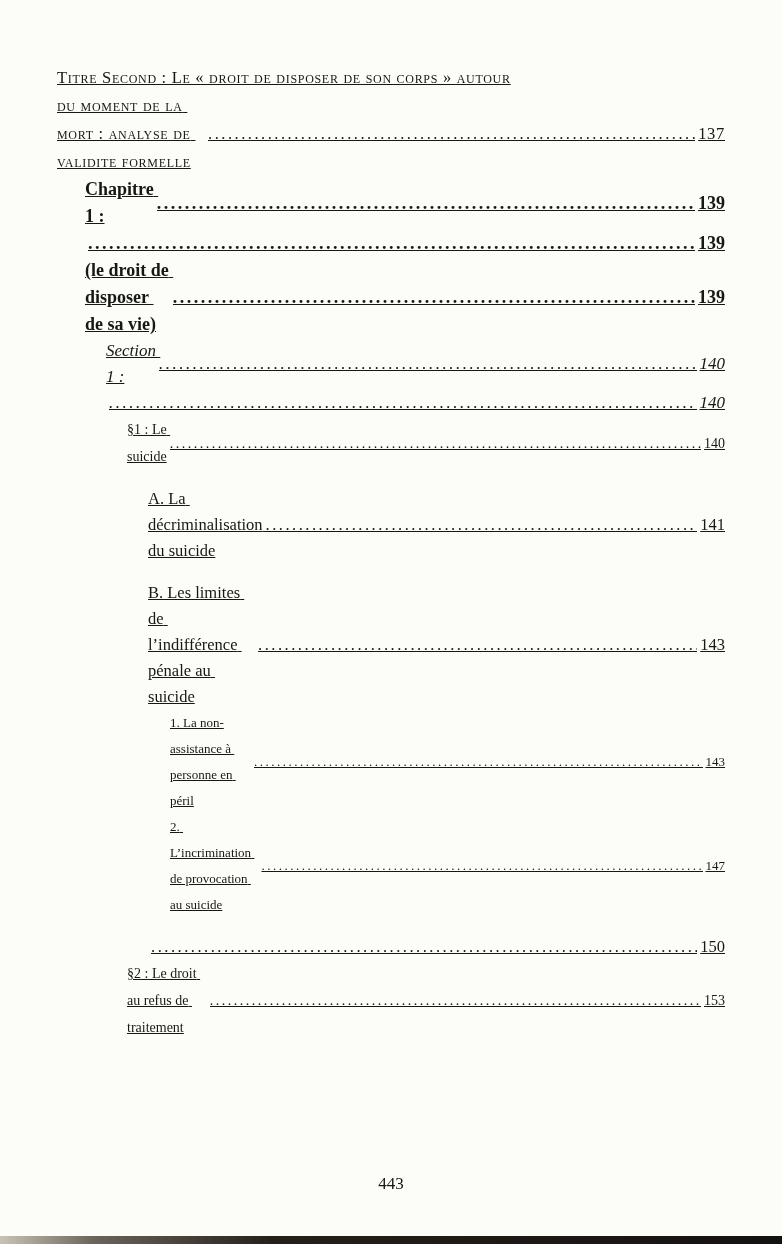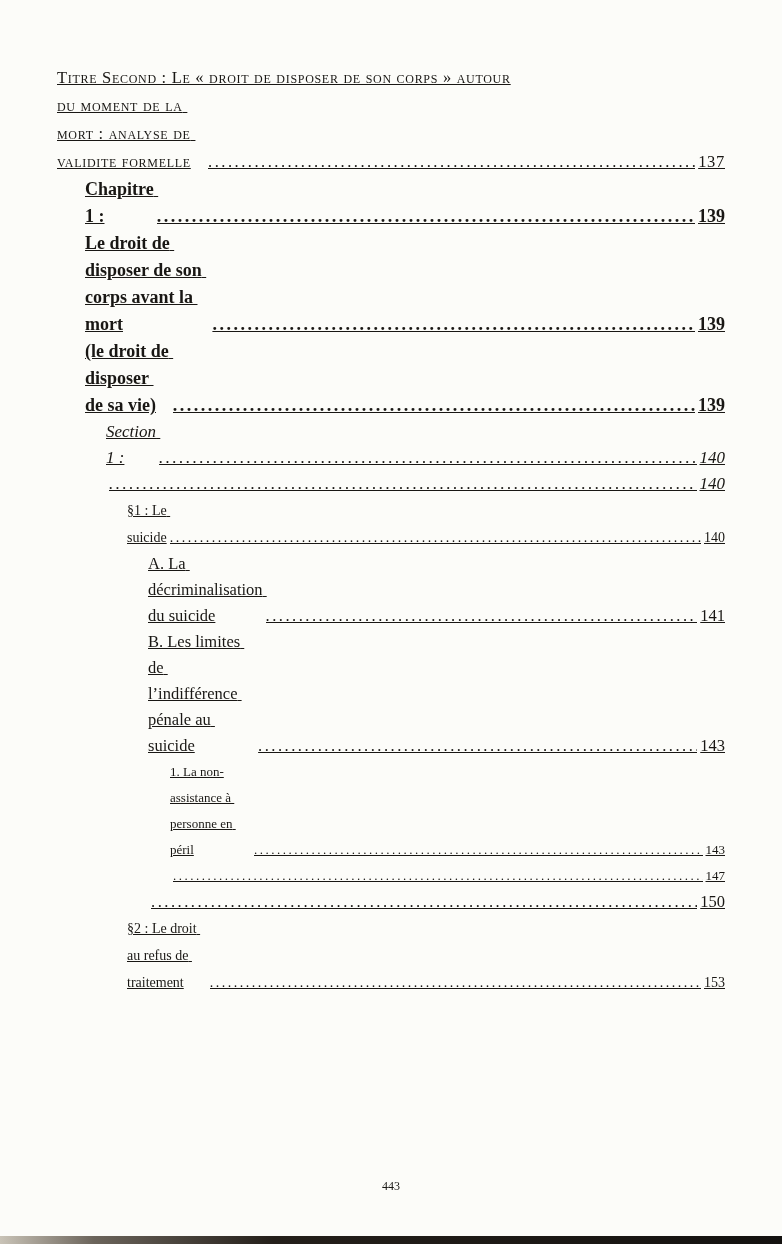--- a/index.html
+++ b/index.html
@@ -18,21 +18,21 @@
     right: 57px;
     top: 64px;
   }
   .tline {
     line-height: 26px;
     font-size: 17px;
     text-decoration: underline;
   }
   .tline.last {
     display: flex;
-    align-items: flex-end;
+    align-items: center;
   }
   .txt { white-space: pre-wrap; }
   .dots {
     flex: 1 1 auto;
     overflow: hidden;
     white-space: nowrap;
     margin: 0 3px;
     min-width: 10px;
   }
   .dots::after {
@@ -46,31 +46,31 @@
     font-size: 16.5px;
     letter-spacing: 0.7px;
     line-height: 28px;
   }
   .chapitre { padding-left: 28px; font-weight: bold; }
   .chapitre .tline { font-size: 18px; line-height: 27px; }
   .section { padding-left: 49px; font-style: italic; }
   .para { padding-left: 70px; }
   .para .tline { font-size: 14px; line-height: 27px; }
   .letter { padding-left: 91px; }
-  .letter .tline { font-size: 16.5px; }
+  .letter .tline { font-size: 16.5px; margin-top: 16px; }
   .number { padding-left: 113px; }
   .number .tline { font-size: 13px; }
 
   .footer {
     position: absolute;
     left: 0;
     right: 0;
     bottom: 50px;
     text-align: center;
-    font-size: 12px;
+    font-size: 17px;
   }
   .scan-edge {
     position: absolute;
     left: 0;
     right: 0;
     bottom: 0;
     height: 8px;
     background: linear-gradient(to right, #c9c3b7 0%, #6b645b 12%, #241f1a 35%, #141210 100%);
   }
 </style>
@@ -89,21 +89,20 @@
       </div>
       <div class="entry chapitre">
         <div class="tline last">
           <span class="txt">Chapitre 1 :</span>
           <span class="dots"></span>
           <span class="pg">139</span>
         </div>
       </div>
       <div class="entry chapitre">
         <div class="tline last">
-          <span class="txt">Le droit de disposer de son corps avant la mort</span>
           <span class="dots"></span>
           <span class="pg">139</span>
         </div>
       </div>
       <div class="entry chapitre">
         <div class="tline last">
           <span class="txt">(le droit de disposer de sa vie)</span>
           <span class="dots"></span>
           <span class="pg">139</span>
         </div>
@@ -144,20 +143,21 @@
       </div>
       <div class="entry number">
         <div class="tline last">
           <span class="txt">1. La non-assistance à personne en péril</span>
           <span class="dots"></span>
           <span class="pg">143</span>
         </div>
       </div>
       <div class="entry number">
         <div class="tline last">
+          <span class="txt">2. L’incrimination de provocation au suicide</span>
           <span class="dots"></span>
           <span class="pg">147</span>
         </div>
       </div>
       <div class="entry letter">
         <div class="tline last">
           <span class="dots"></span>
           <span class="pg">150</span>
         </div>
       </div>

